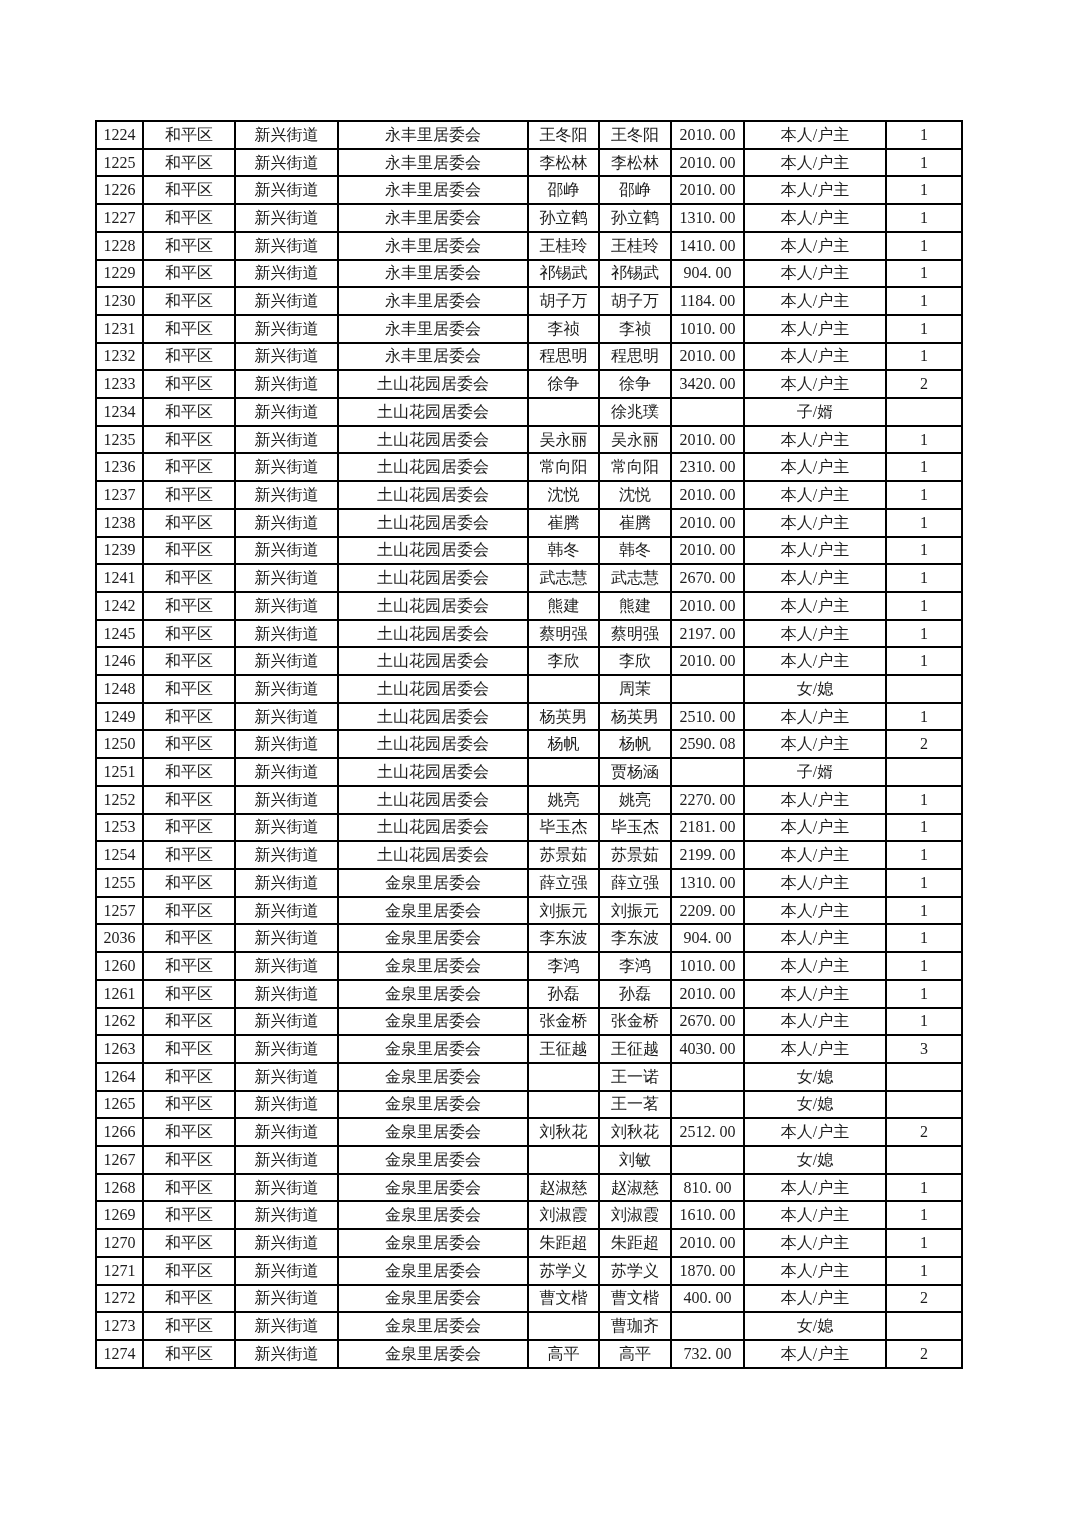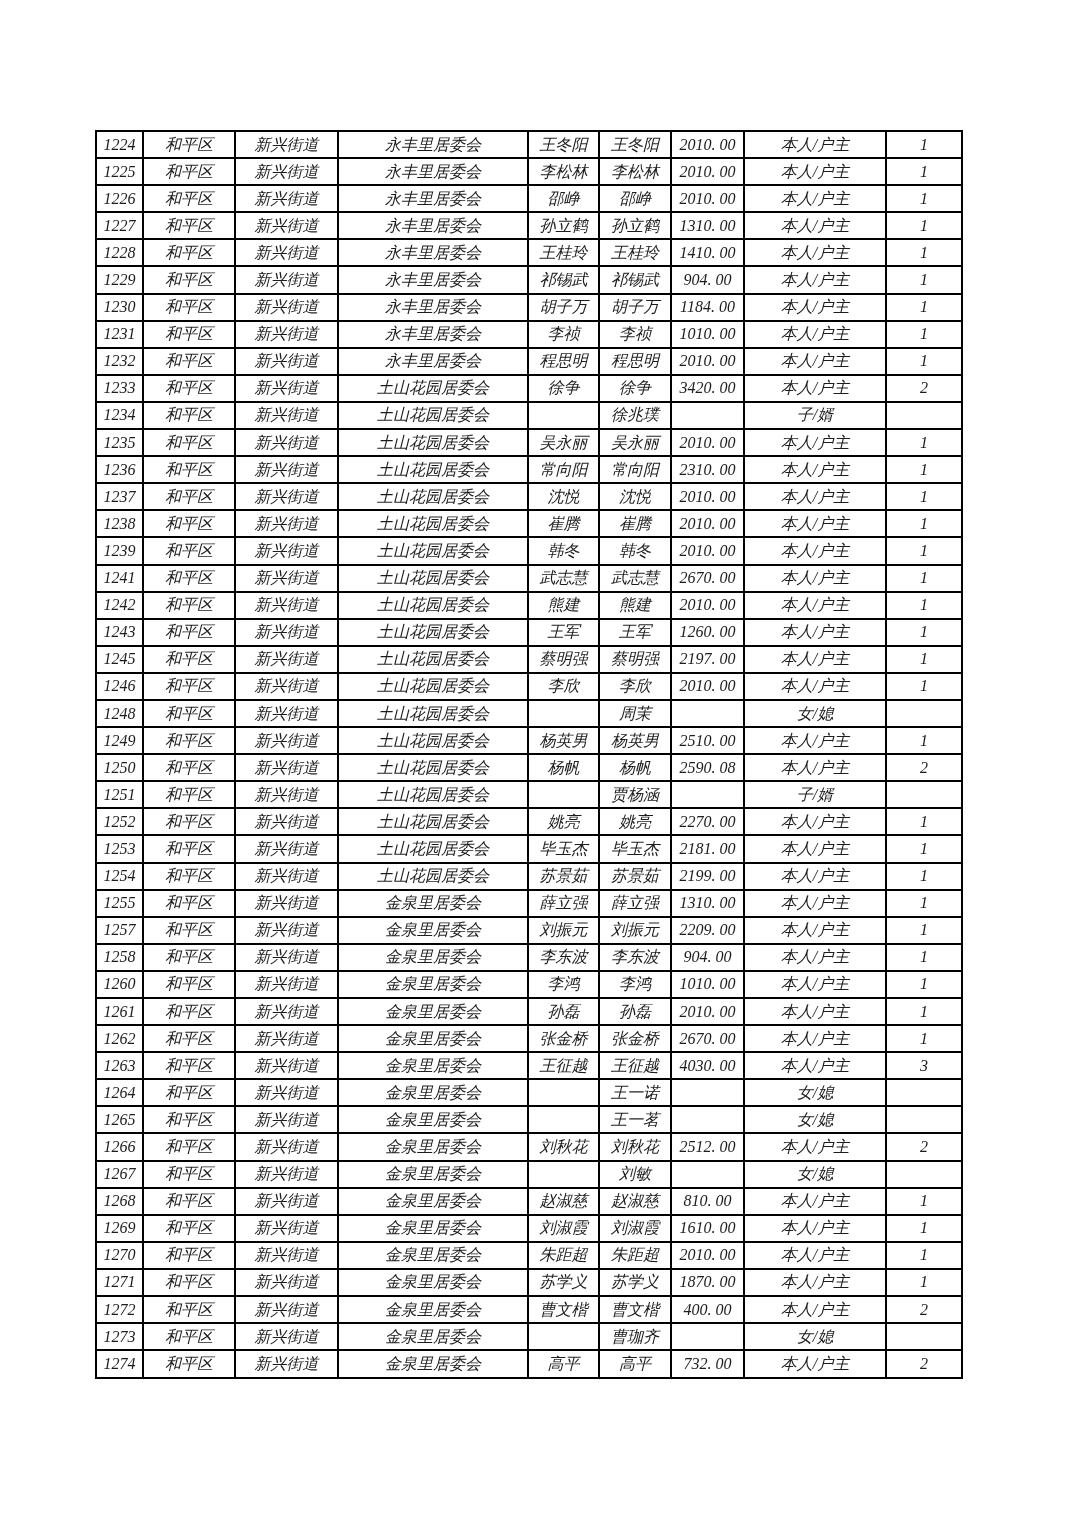--- a/index.html
+++ b/index.html
@@ -14,26 +14,25 @@
     font-family: "Liberation Serif", "DejaVu Serif", serif;
   }
   .page {
     position: absolute;
     inset: 0;
     background: #ffffff;
   }
   table.records {
     position: absolute;
     left: 95px;
-    top: 130px;
+    top: 120px;
     width: 866px;
     height: 1249px;
     border-collapse: collapse;
     table-layout: fixed;
-    font-style: italic;
   }
   table.records td {
     border: 2px solid #000000;
     padding: 0 2px;
     text-align: center;
     vertical-align: middle;
     font-size: 16px;
     line-height: 1;
     color: #1c1c1c;
     white-space: nowrap;
@@ -252,31 +251,20 @@
     <td>和平区</td>
     <td>新兴街道</td>
     <td>土山花园居委会</td>
     <td>熊建</td>
     <td>熊建</td>
     <td>2010. 00</td>
     <td>本人/户主</td>
     <td>1</td>
   </tr>
         <tr>
-    <td>1243</td>
-    <td>和平区</td>
-    <td>新兴街道</td>
-    <td>土山花园居委会</td>
-    <td>王军</td>
-    <td>王军</td>
-    <td>1260. 00</td>
-    <td>本人/户主</td>
-    <td>1</td>
-  </tr>
-        <tr>
     <td>1245</td>
     <td>和平区</td>
     <td>新兴街道</td>
     <td>土山花园居委会</td>
     <td>蔡明强</td>
     <td>蔡明强</td>
     <td>2197. 00</td>
     <td>本人/户主</td>
     <td>1</td>
   </tr>
@@ -384,21 +372,21 @@
     <td>和平区</td>
     <td>新兴街道</td>
     <td>金泉里居委会</td>
     <td>刘振元</td>
     <td>刘振元</td>
     <td>2209. 00</td>
     <td>本人/户主</td>
     <td>1</td>
   </tr>
         <tr>
-    <td>1258</td>
+    <td>2036</td>
     <td>和平区</td>
     <td>新兴街道</td>
     <td>金泉里居委会</td>
     <td>李东波</td>
     <td>李东波</td>
     <td>904. 00</td>
     <td>本人/户主</td>
     <td>1</td>
   </tr>
         <tr>

